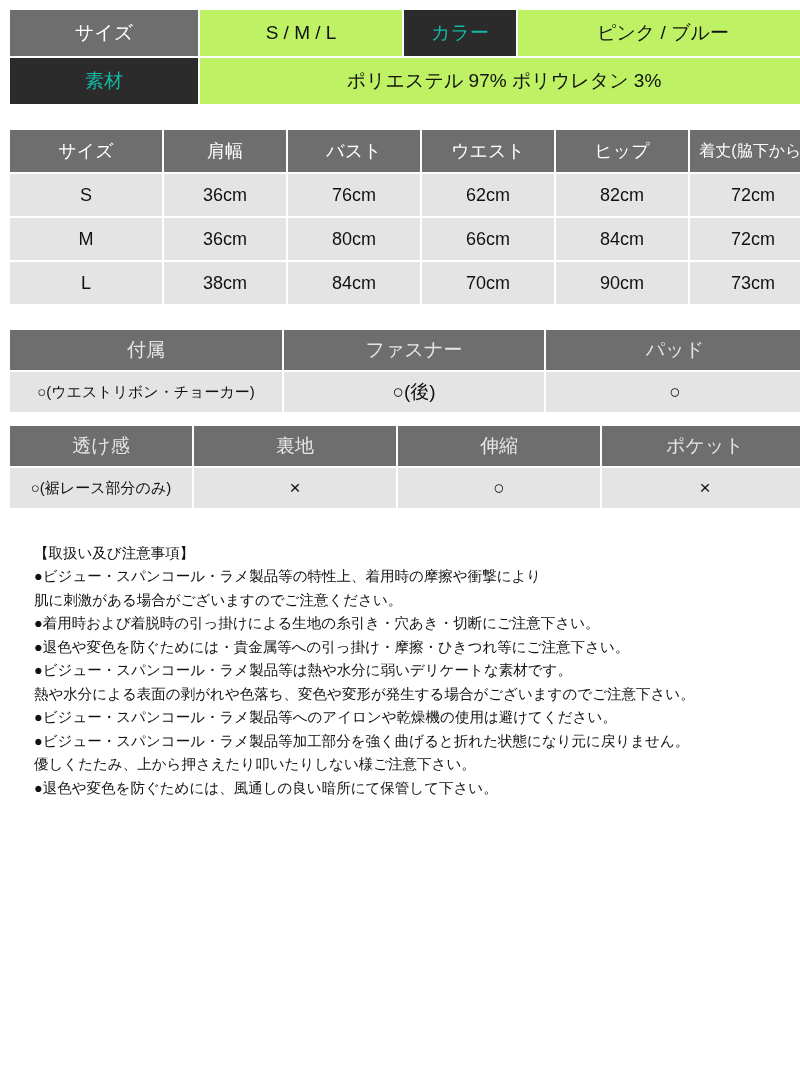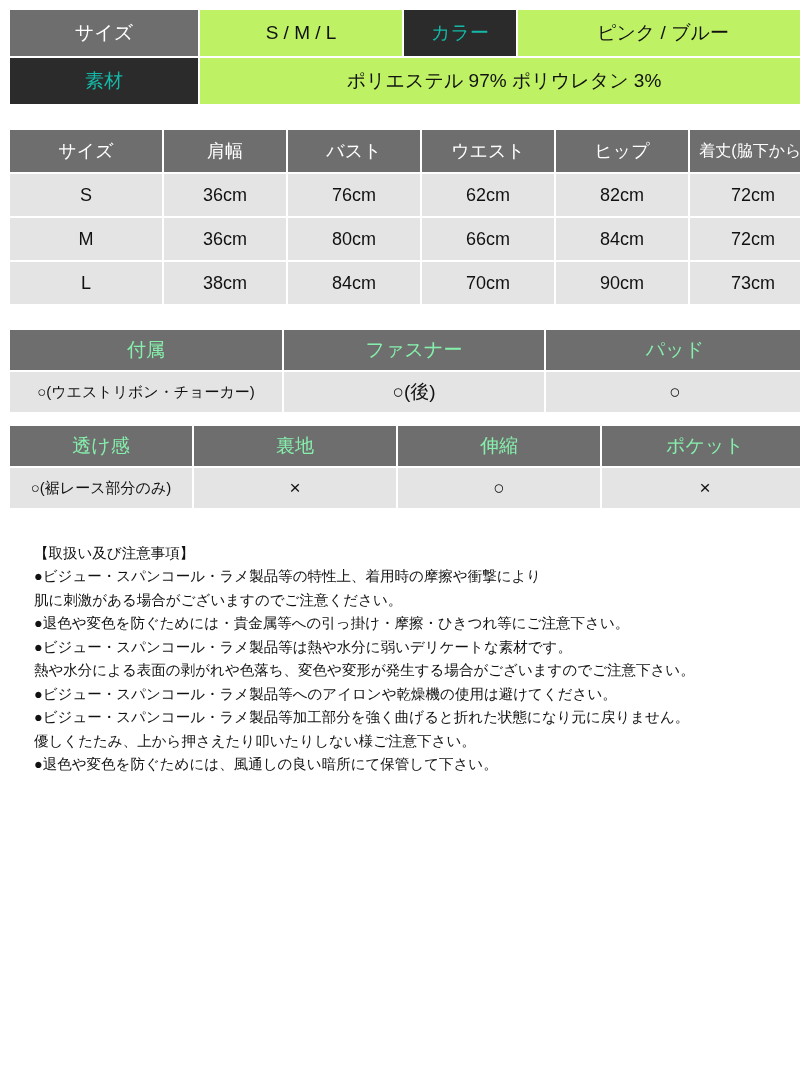--- a/index.html
+++ b/index.html
@@ -76,21 +76,21 @@
   
   .attr-table td {
     height: 38px;
     text-align: center;
     vertical-align: middle;
     font-size: 19px;
     border: 2px solid #ffffff;
   }
   .attr-table td.head {
     background: #6e6e6e;
-    color: #86efac;
+    color: #e5e5e5;
   }
   .attr-table td.val {
     background: #e4e4e4;
     color: #111111;
   }
   .attr-table td.val.tight {
     font-size: 15px;
   }
 
   
@@ -199,20 +199,21 @@
         <td class="val">○</td>
         <td class="val">×</td>
       </tr>
     </tbody>
   </table>
 
   <div class="notes">
     <div class="line">【取扱い及び注意事項】</div>
     <div class="line">●ビジュー・スパンコール・ラメ製品等の特性上、着用時の摩擦や衝撃により</div>
     <div class="line">肌に刺激がある場合がございますのでご注意ください。</div>
+    <div class="line">●着用時および着脱時の引っ掛けによる生地の糸引き・穴あき・切断にご注意下さい。</div>
     <div class="line">●退色や変色を防ぐためには・貴金属等への引っ掛け・摩擦・ひきつれ等にご注意下さい。</div>
     <div class="line">●ビジュー・スパンコール・ラメ製品等は熱や水分に弱いデリケートな素材です。</div>
     <div class="line">熱や水分による表面の剥がれや色落ち、変色や変形が発生する場合がございますのでご注意下さい。</div>
     <div class="line">●ビジュー・スパンコール・ラメ製品等へのアイロンや乾燥機の使用は避けてください。</div>
     <div class="line">●ビジュー・スパンコール・ラメ製品等加工部分を強く曲げると折れた状態になり元に戻りません。</div>
     <div class="line">優しくたたみ、上から押さえたり叩いたりしない様ご注意下さい。</div>
     <div class="line">●退色や変色を防ぐためには、風通しの良い暗所にて保管して下さい。</div>
   </div>
 
 </div>

